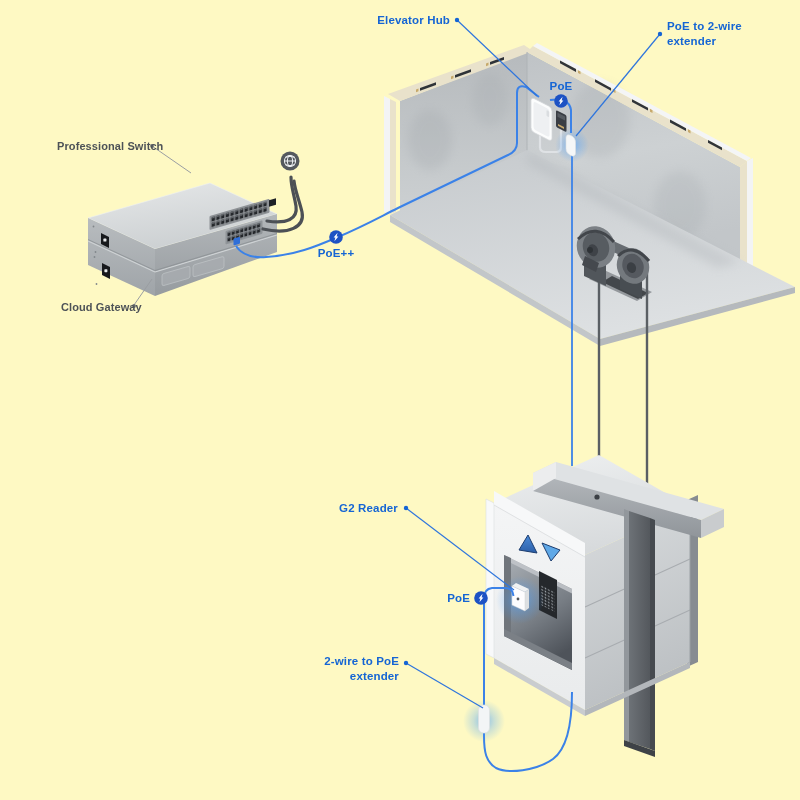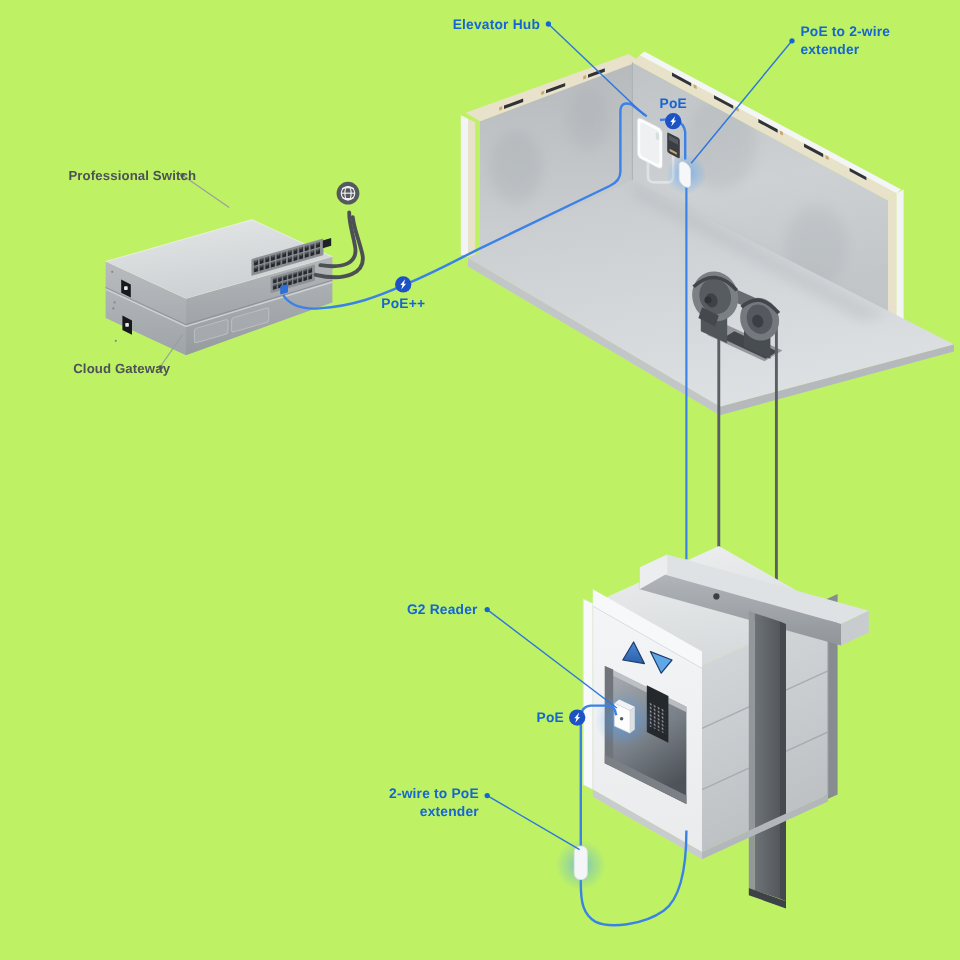--- a/index.html
+++ b/index.html
@@ -1,16 +1,16 @@
 <!DOCTYPE html>
 <html><head>
 <meta charset="utf-8">
 <style>
   html,body{margin:0;padding:0;background:#ffffff;}
-  .stage{position:relative;width:800px;height:800px;background:#bef264;overflow:hidden;
+  .stage{position:relative;width:800px;height:800px;background:#fef9c3;overflow:hidden;
          font-family:"Liberation Sans", sans-serif;}
   svg{display:block}
   text{font-family:"Liberation Sans", sans-serif;}
   .lblB{fill:#1565d4;font-size:11.5px;font-weight:700;letter-spacing:.15px;}
   .lblG{fill:#4d5257;font-size:11px;font-weight:700;letter-spacing:.1px;}
 </style>
 </head>
 <body>
 
 <div class="stage">

